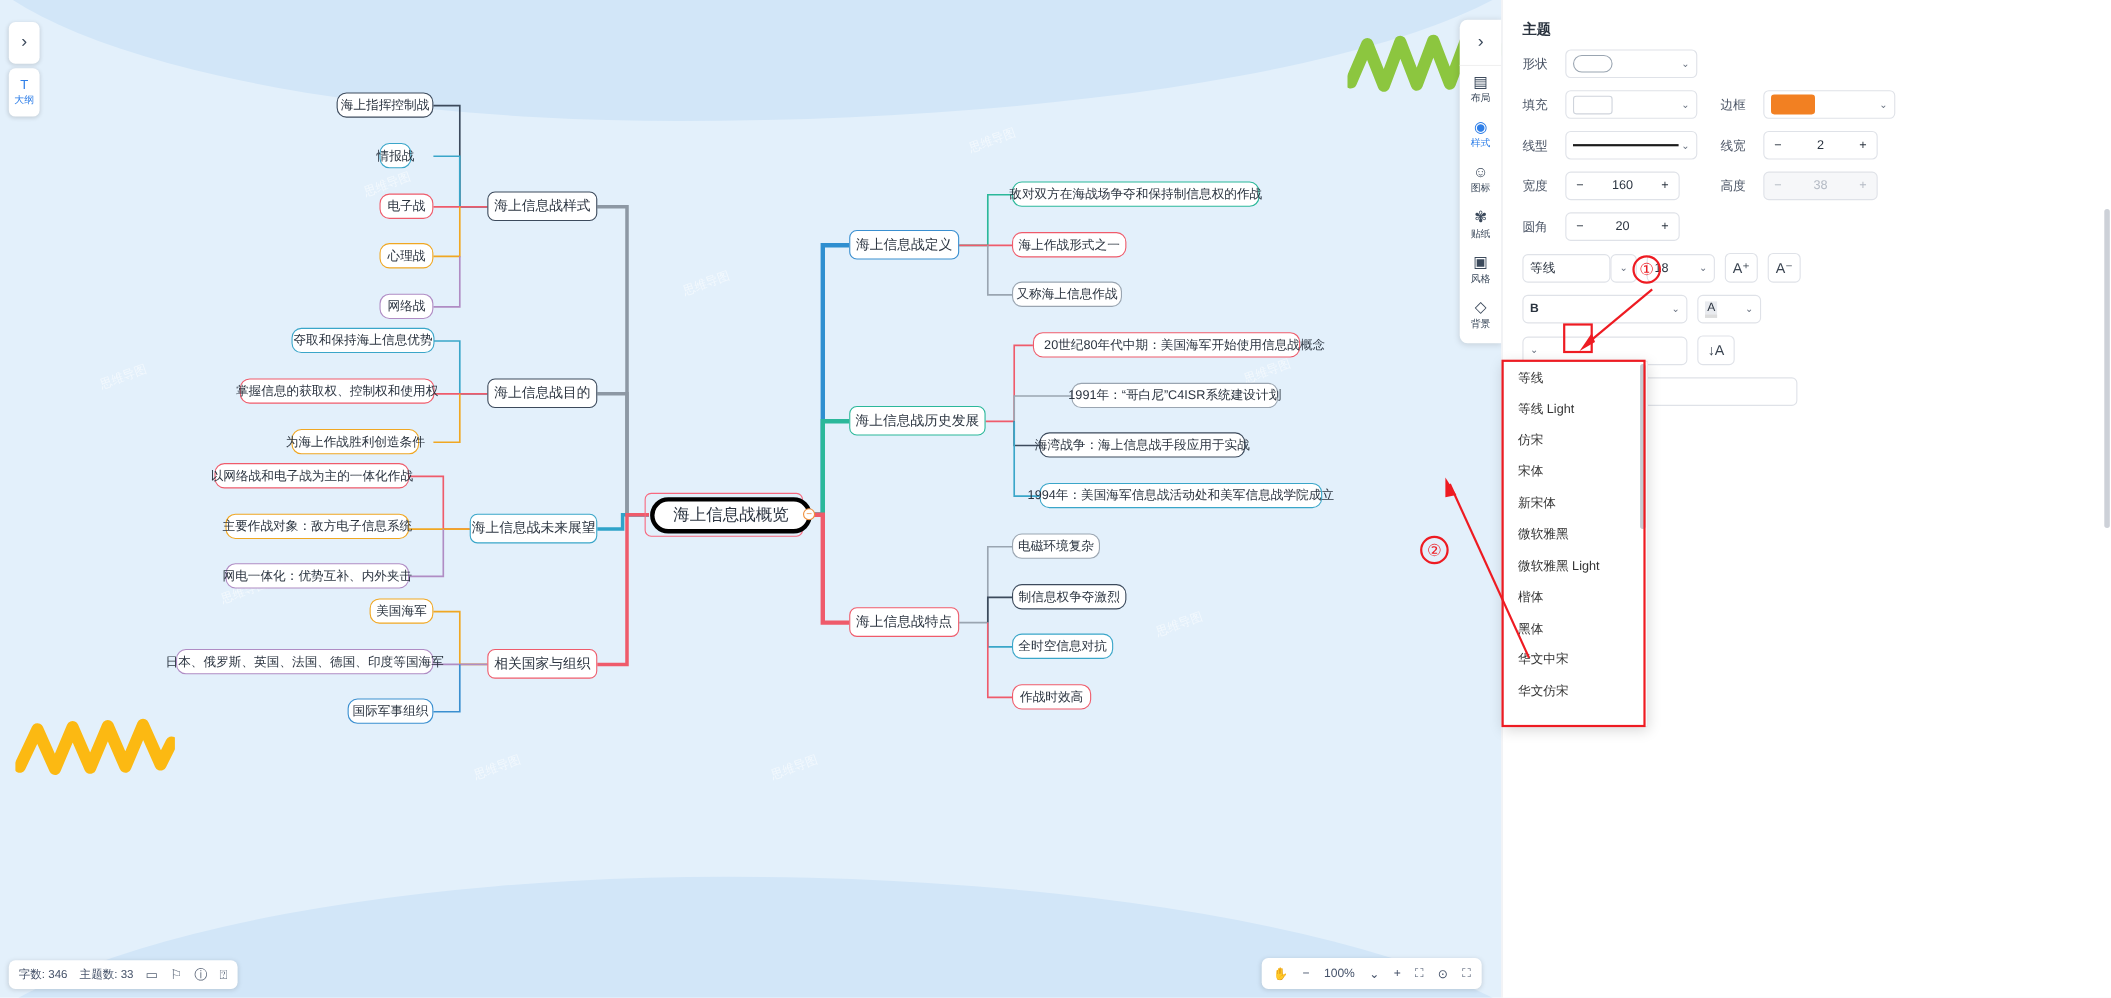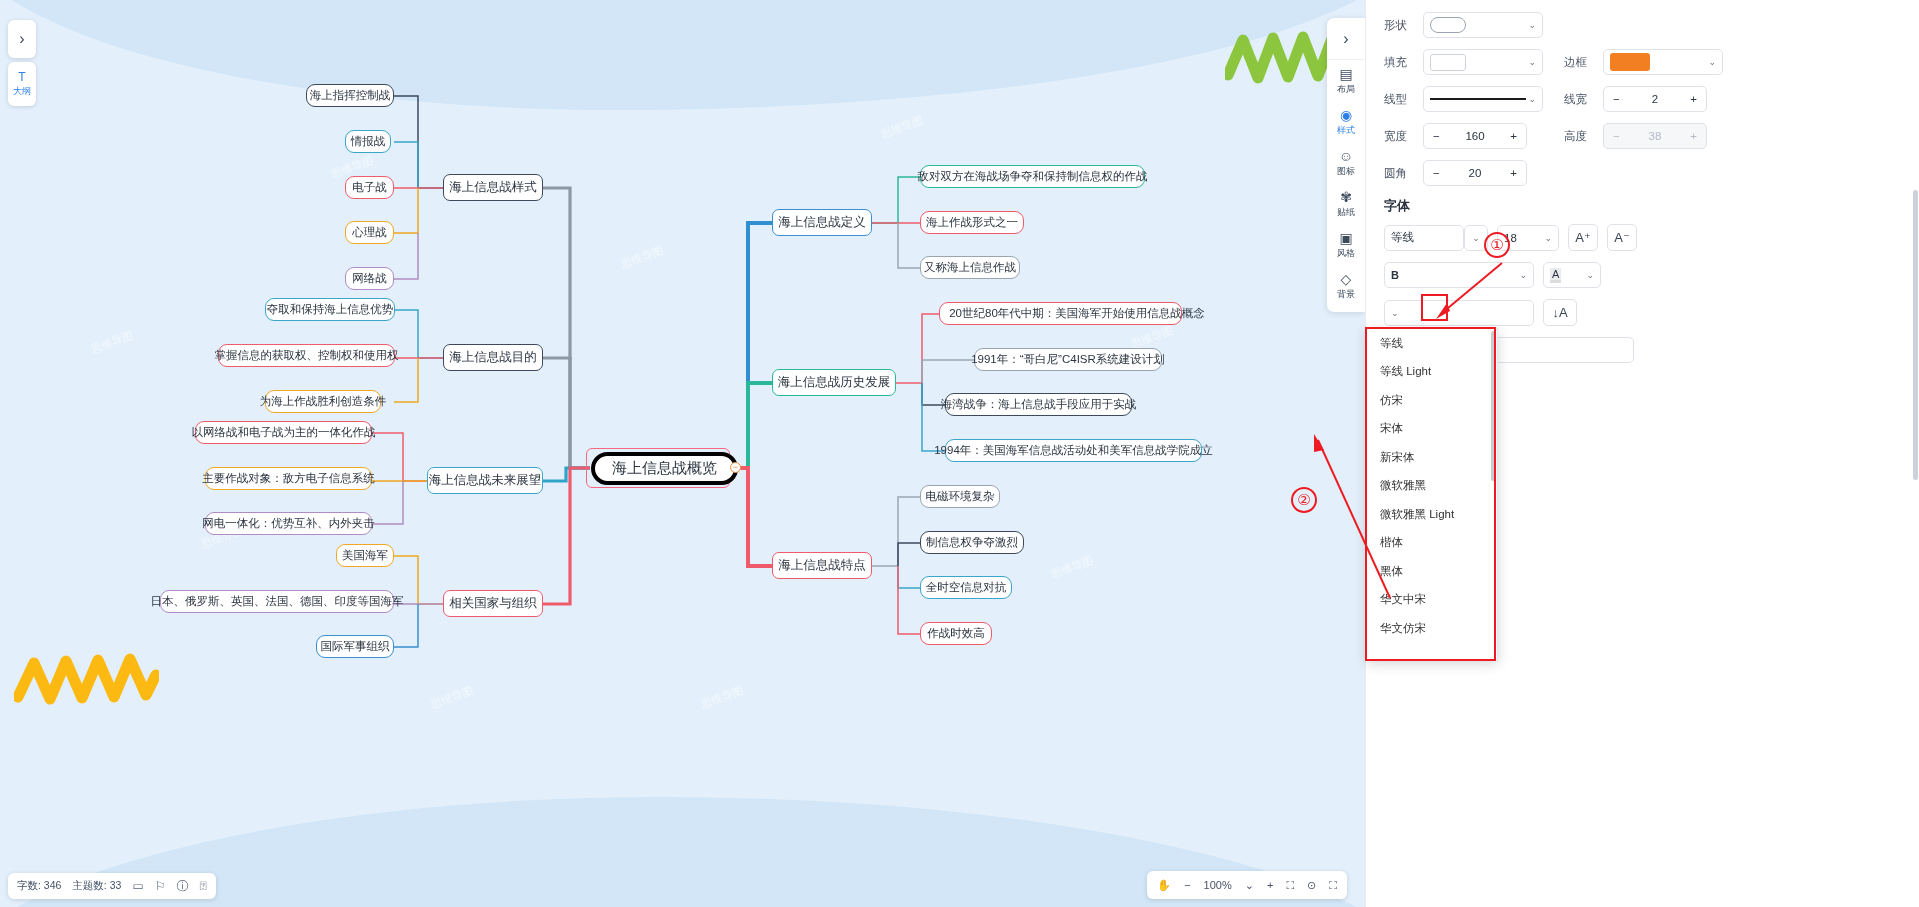--- a/index.html
+++ b/index.html
@@ -233,21 +233,21 @@
     <path d="M898,566 L898,634 L920,634" fill="none" stroke="#ef5b6b" stroke-width="1.5"></path>
   </svg>
 
   <div class="root-sel" style="left:586px; top:448px; width:144px; height:40px;"></div>
   <div class="node root" style="left:591px; top:452px;">海上信息战概览</div>
   <div class="collapse-dot" style="left:730px; top:462px;">−</div>
 
   <div id="nodes-layer">
       <div class="node lvl1" style="left: 443px; top: 174px; width: 100px; border-color: rgb(60, 74, 92);">海上信息战样式</div>
       <div class="node" style="left: 306px; top: 84px; width: 88px; border-color: rgb(60, 74, 92);">海上指挥控制战</div>
-      <div class="node" style="left: 345px; top: 130px; width: 46px; border-color: rgb(58, 166, 201);">情报战</div>
+      <div class="node" style="left: 345px; top: 130px; width: 29px; border-color: rgb(58, 166, 201);">情报战</div>
       <div class="node" style="left: 345px; top: 176px; width: 49px; border-color: rgb(239, 91, 107);">电子战</div>
       <div class="node" style="left: 345px; top: 221px; width: 49px; border-color: rgb(240, 167, 34);">心理战</div>
       <div class="node" style="left: 345px; top: 267px; width: 49px; border-color: rgb(176, 140, 196);">网络战</div>
       <div class="node lvl1" style="left: 443px; top: 344px; width: 100px; border-color: rgb(60, 74, 92);">海上信息战目的</div>
       <div class="node" style="left: 265px; top: 298px; width: 130px; border-color: rgb(58, 166, 201);">夺取和保持海上信息优势</div>
       <div class="node" style="left: 218px; top: 344px; width: 177px; border-color: rgb(239, 91, 107);">掌握信息的获取权、控制权和使用权</div>
       <div class="node" style="left: 265px; top: 390px; width: 116px; border-color: rgb(240, 167, 34);">为海上作战胜利创造条件</div>
       <div class="node lvl1" style="left: 427px; top: 467px; width: 116px; border-color: rgb(58, 166, 201);">海上信息战未来展望</div>
       <div class="node" style="left: 195px; top: 421px; width: 177px; border-color: rgb(239, 91, 107);">以网络战和电子战为主的一体化作战</div>
       <div class="node" style="left: 205px; top: 467px; width: 167px; border-color: rgb(240, 167, 34);">主要作战对象：敌方电子信息系统</div>
@@ -324,20 +324,21 @@
       </div>
       <div class="ts-item">
         <span class="ts-ico">◇</span>
         <span class="ts-lb">背景</span>
       </div>
     </div>
 </div>
 
 <div id="panel">
 
+  <div class="sec-title">主题</div>
 
   <div class="row">
     <span class="lbl">形状</span>
     <div class="ctl w120">
       <span class="pill"></span>
       <span class="caret">⌄</span>
     </div>
   </div>
 
   <div class="row">
@@ -385,21 +386,20 @@
 
   <div class="row">
     <span class="lbl">圆角</span>
     <div class="stepper">
       <b>−</b>
       <span>20</span>
       <b>+</b>
     </div>
   </div>
 
-  <div class="sec-title">字体</div>
 
   <div class="row">
     <div class="ctl" style="width:80px;">
       <span>等线</span>
     </div>
     <div class="ctl" style="width:24px;padding:0;justify-content:center;margin-left:-9px;">
       <span class="caret">⌄</span>
     </div>
     <div class="ctl" style="width:62px;">
       <span>18</span>

